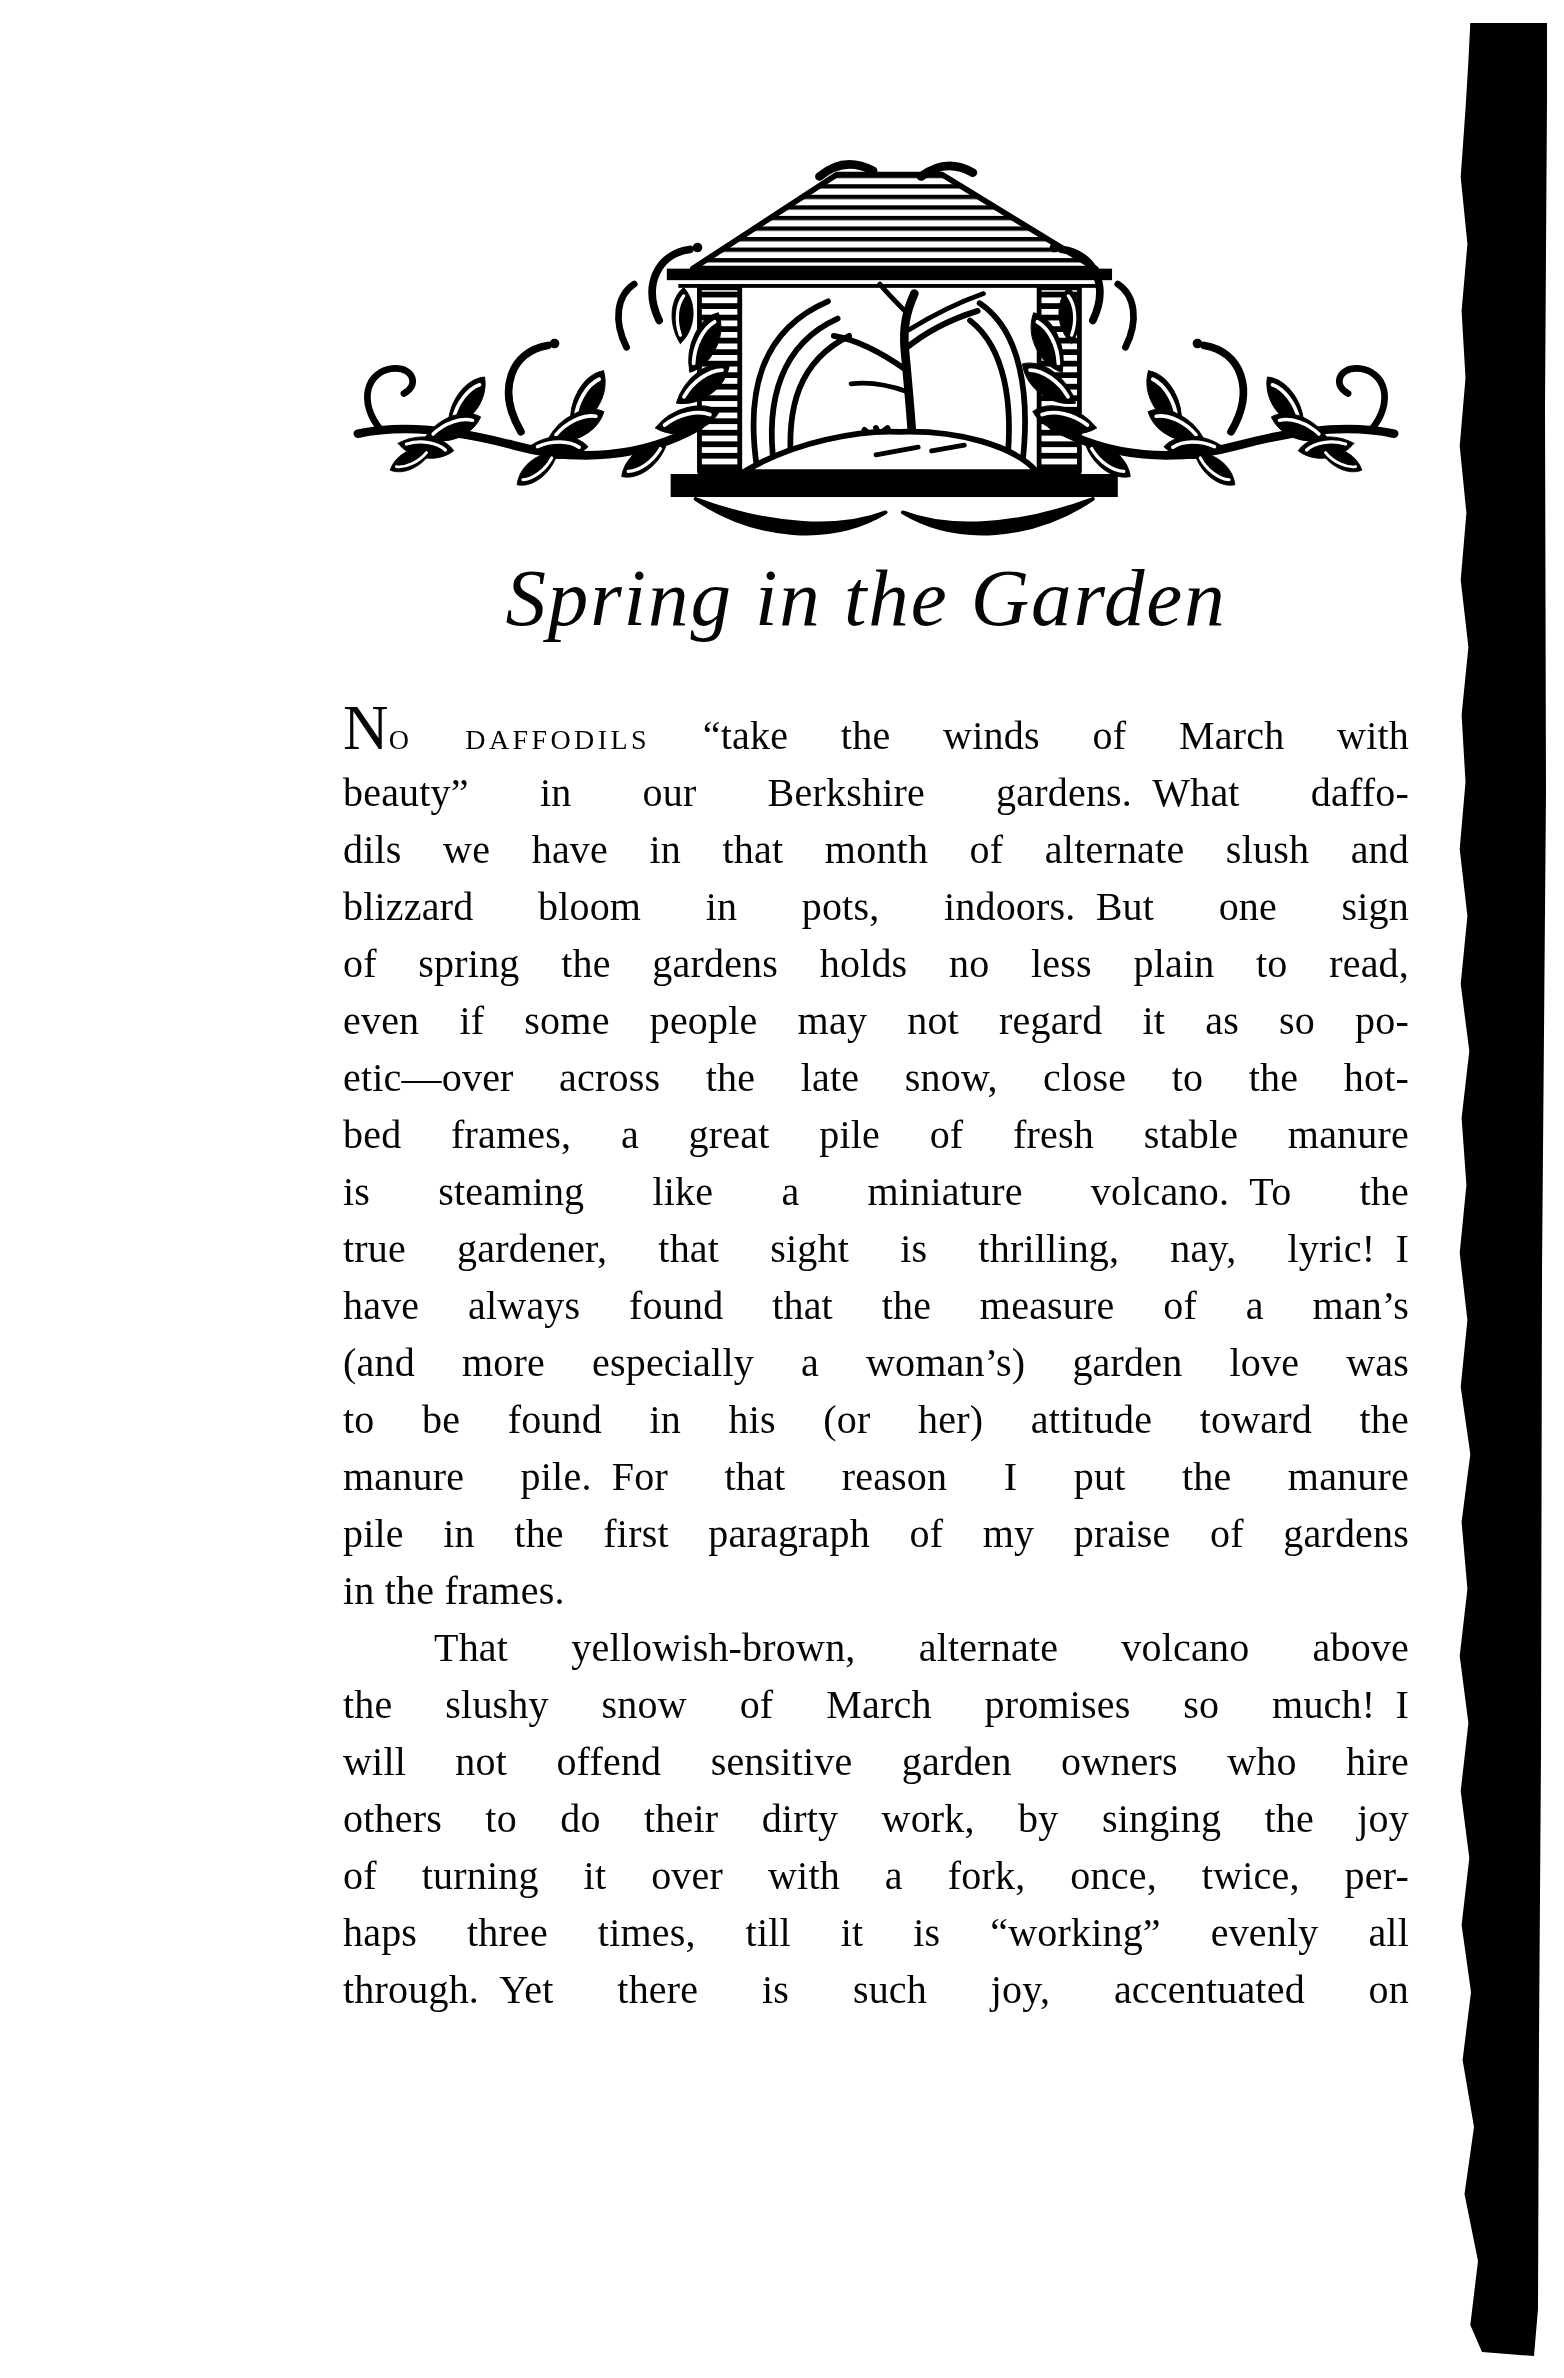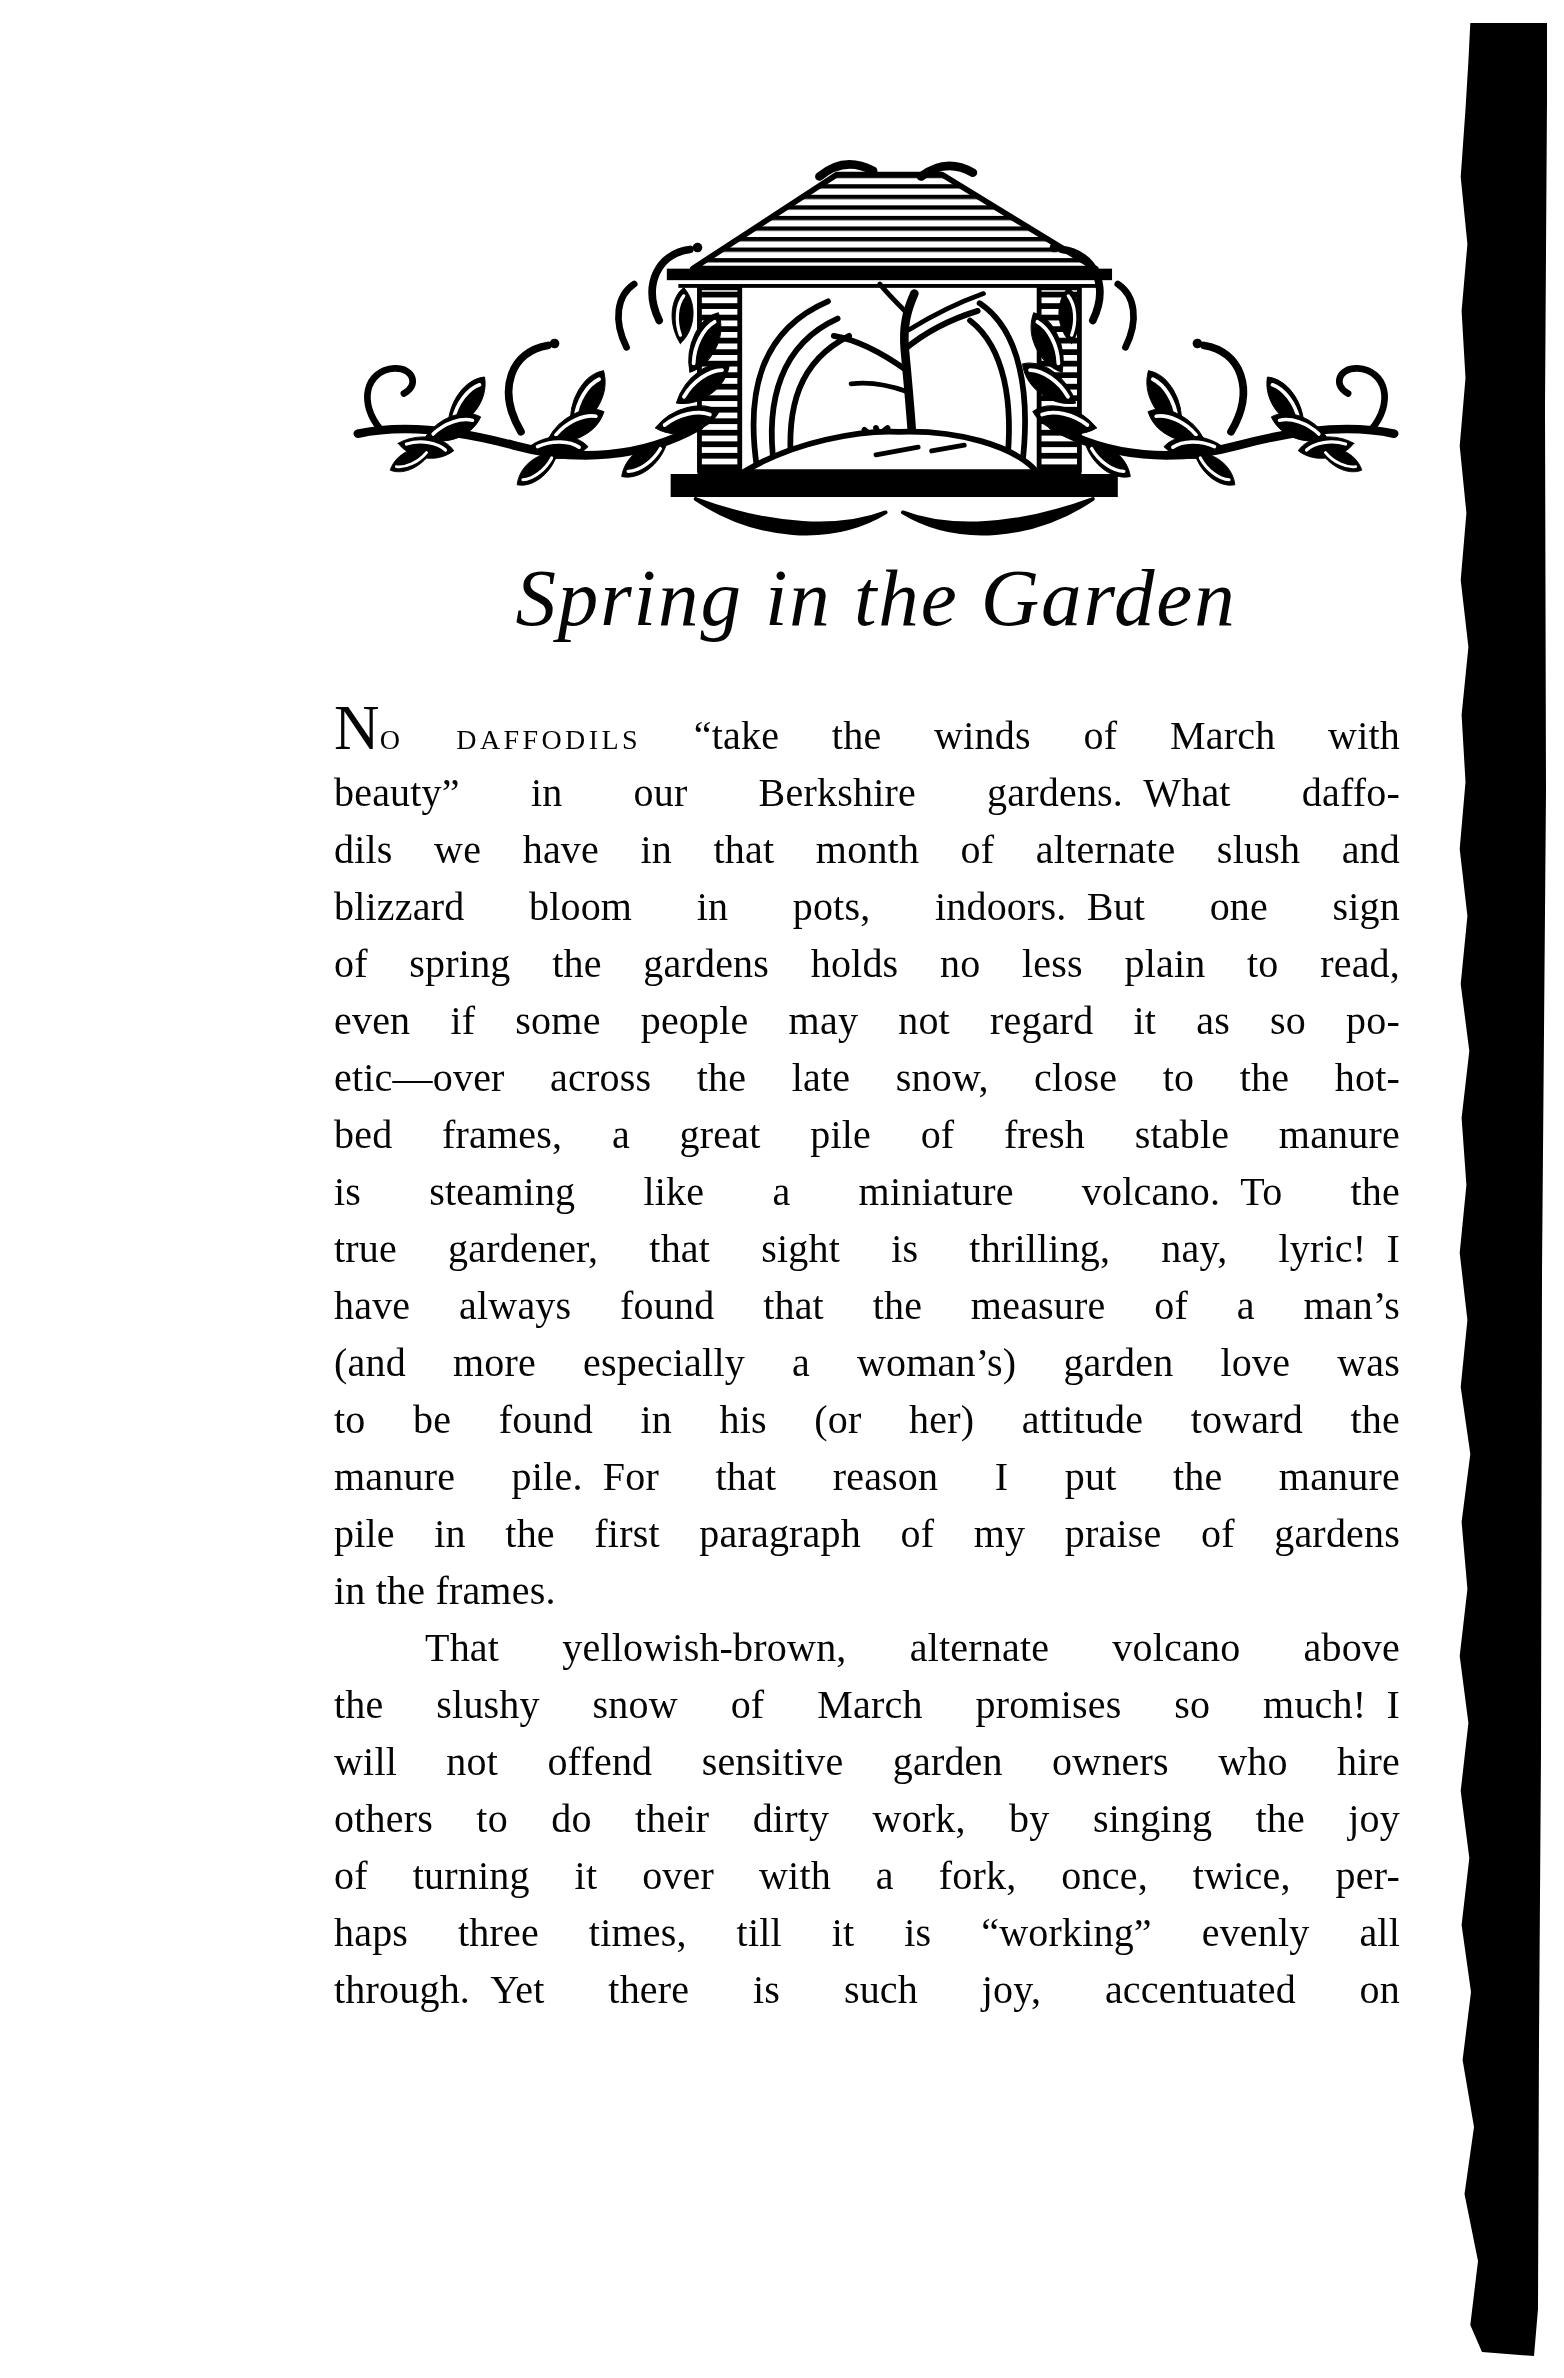--- a/index.html
+++ b/index.html
@@ -30,27 +30,27 @@
     box-shadow:-1.9px 134px 0 1px #000,-5.8px 500px 0 1px #000,1px 865px 0 1px #000,
       -3.8px 1210px 0 1.9px #000,-6.7px 1547px 0 1px #000,-2.9px 1873px 0 1px #000,
       -4.8px 2142px 0 1.9px #000,-1px 2267px 0 1px #000,-5.8px 327px 0 1px #000,
       -2.9px 1047px 0 1px #000,-6.7px 1393px 0 1px #000;
   }
   
   .ornament{position:absolute;left:342px;top:142px;width:1068px;height:403px;}
   .ornament svg{display:block;width:100%;height:100%;}
   
   .title{
-    position:absolute;left:342px;top:552px;width:1068px;margin:0;
+    position:absolute;left:332px;top:552px;width:1068px;margin:0;
     font-size:81px;font-weight:500;font-style:italic;text-align:center;
     letter-spacing:1.9px;white-space:nowrap;
   }
   
   .textblock{
-    position:absolute;left:334px;top:707px;width:1066px;
+    position:absolute;left:343px;top:707px;width:1066px;
     font-size:40px;line-height:57px;letter-spacing:0.2px;
   }
   .para{margin:0;padding:0;}
   .line{
     display:block;height:57px;white-space:nowrap;
     text-align:justify;text-align-last:left;
   }
   .line.jl{white-space:normal;text-align-last:justify;}
   .line.indent{padding-left:91px;}
   .initial{font-size:63px;line-height:0;}

